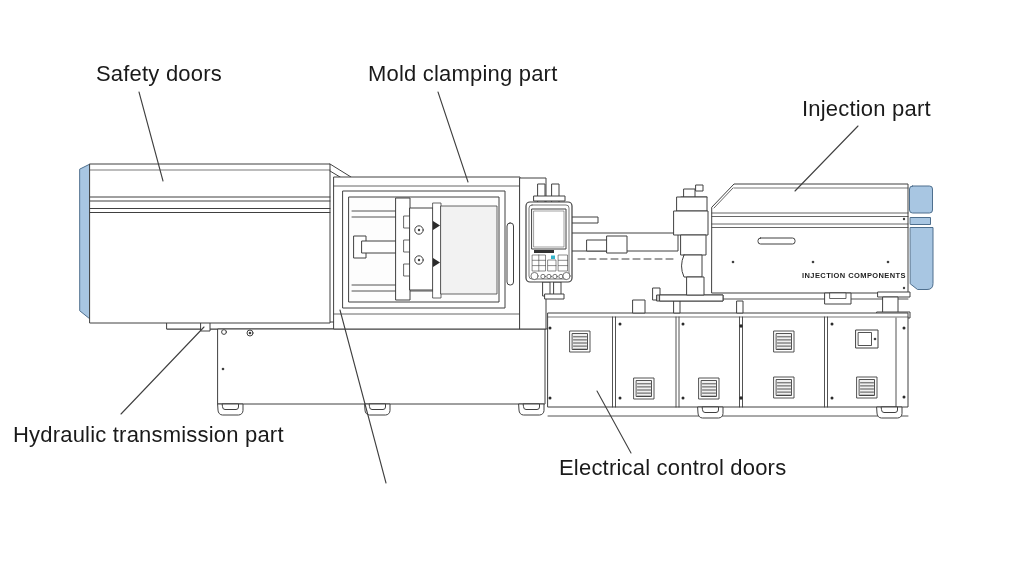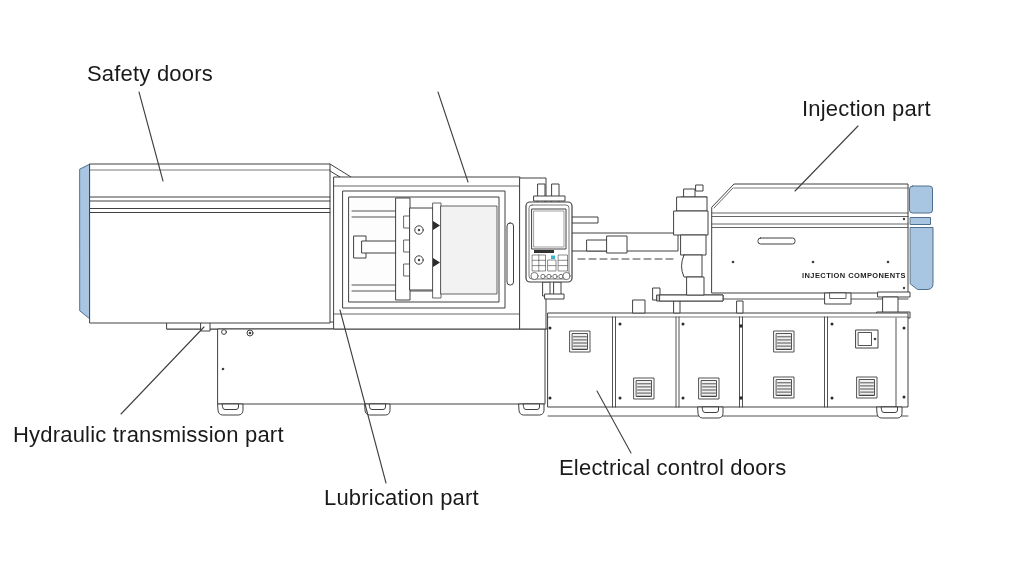--- a/index.html
+++ b/index.html
@@ -239,18 +239,18 @@
       <line x1="858" y1="126" x2="795" y2="191"></line>
       <line x1="121" y1="414" x2="204" y2="327"></line>
       <line x1="340" y1="310" x2="386" y2="483"></line>
       <line x1="597" y1="391" x2="631" y2="453"></line>
     </g>
 
     <text x="854" y="277.5" text-anchor="middle" font-size="7.2" letter-spacing="0.4" textLength="104" lengthAdjust="spacingAndGlyphs" class="brand-text" fill="#1d1d1d" stroke="none">INJECTION COMPONENTS</text>
   </g>
 </svg>
 
-  <div class="label" style="left:87px;top:62px">Safety doors</div>
+  <div class="label" style="left:96px;top:62px">Safety doors</div>
+  <div class="label" style="left:368px;top:62px">Mold clamping part</div>
   <div class="label" style="left:802px;top:97px">Injection part</div>
   <div class="label" style="left:13px;top:423px">Hydraulic transmission part</div>
-  <div class="label" style="left:324px;top:486px">Lubrication part</div>
   <div class="label" style="left:559px;top:456px">Electrical control doors</div>
 </div>
 
 </body></html>

